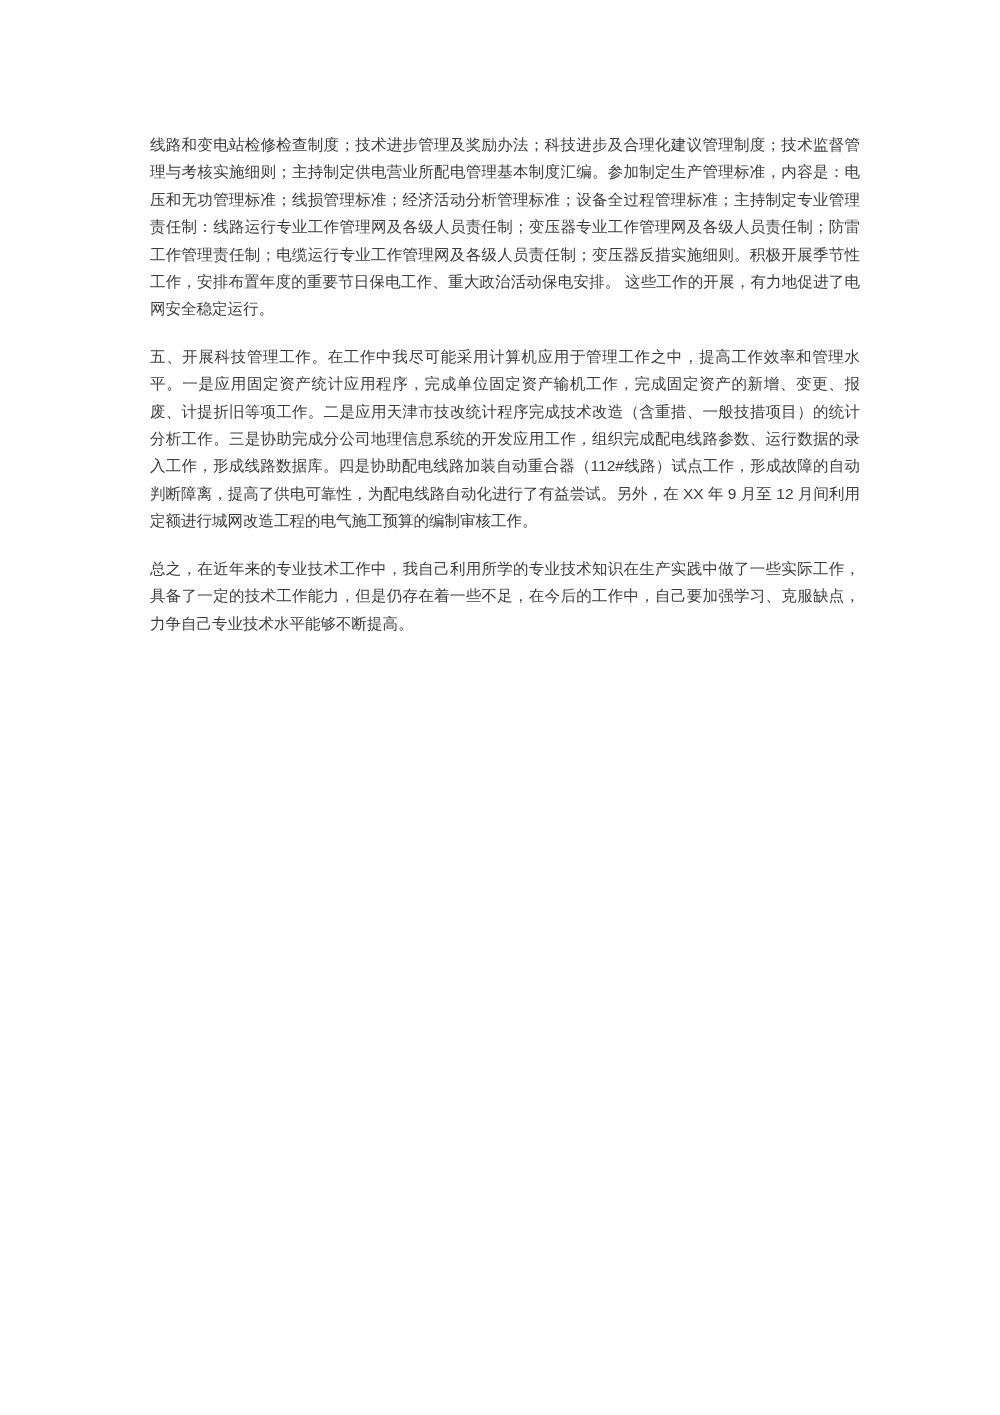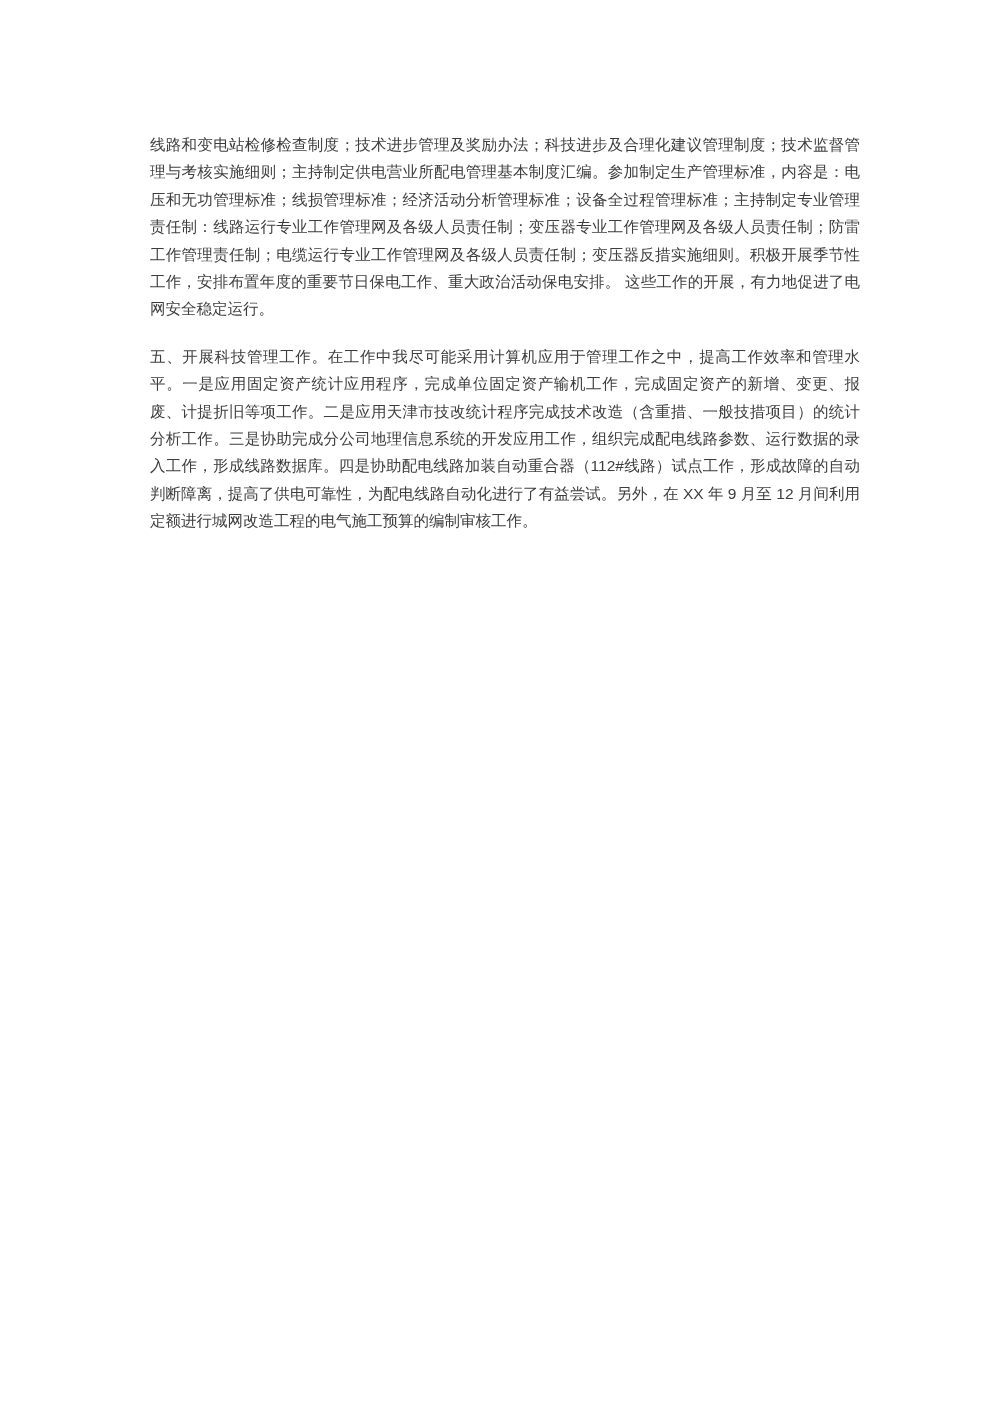--- a/index.html
+++ b/index.html
@@ -37,14 +37,15 @@
 
   .doc-content p:last-child { margin-bottom: 0; }
 </style>
 </head>
 <body>
 
 <div class="viewport">
   <div class="doc-content">
     <p>线路和变电站检修检查制度；技术进步管理及奖励办法；科技进步及合理化建议管理制度；技术监督管理与考核实施细则；主持制定供电营业所配电管理基本制度汇编。参加制定生产管理标准，内容是：电压和无功管理标准；线损管理标准；经济活动分析管理标准；设备全过程管理标准；主持制定专业管理责任制：线路运行专业工作管理网及各级人员责任制；变压器专业工作管理网及各级人员责任制；防雷工作管理责任制；电缆运行专业工作管理网及各级人员责任制；变压器反措实施细则。积极开展季节性工作，安排布置年度的重要节日保电工作、重大政治活动保电安排。 这些工作的开展，有力地促进了电网安全稳定运行。</p>
     <p>五、开展科技管理工作。在工作中我尽可能采用计算机应用于管理工作之中，提高工作效率和管理水平。一是应用固定资产统计应用程序，完成单位固定资产输机工作，完成固定资产的新增、变更、报废、计提折旧等项工作。二是应用天津市技改统计程序完成技术改造（含重措、一般技措项目）的统计分析工作。三是协助完成分公司地理信息系统的开发应用工作，组织完成配电线路参数、运行数据的录入工作，形成线路数据库。四是协助配电线路加装自动重合器（112#线路）试点工作，形成故障的自动判断障离，提高了供电可靠性，为配电线路自动化进行了有益尝试。另外，在 XX 年 9 月至 12 月间利用定额进行城网改造工程的电气施工预算的编制审核工作。</p>
+    <p>总之，在近年来的专业技术工作中，我自己利用所学的专业技术知识在生产实践中做了一些实际工作，具备了一定的技术工作能力，但是仍存在着一些不足，在今后的工作中，自己要加强学习、克服缺点，力争自己专业技术水平能够不断提高。</p>
   </div>
 </div>
 
 </body></html>

